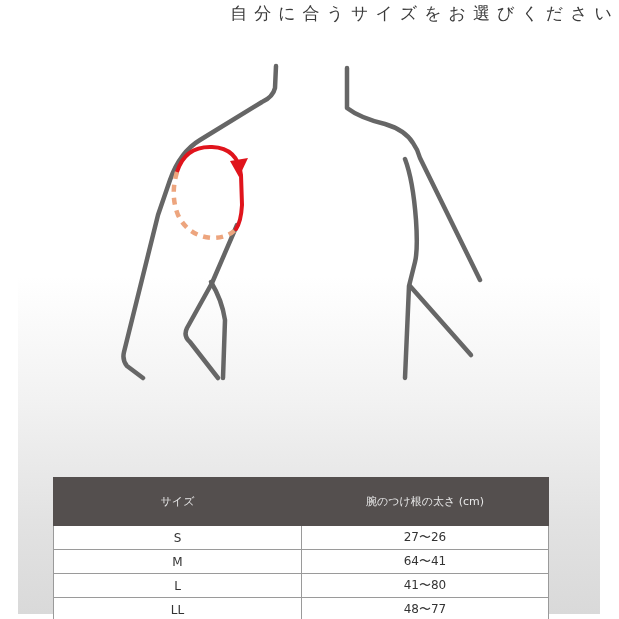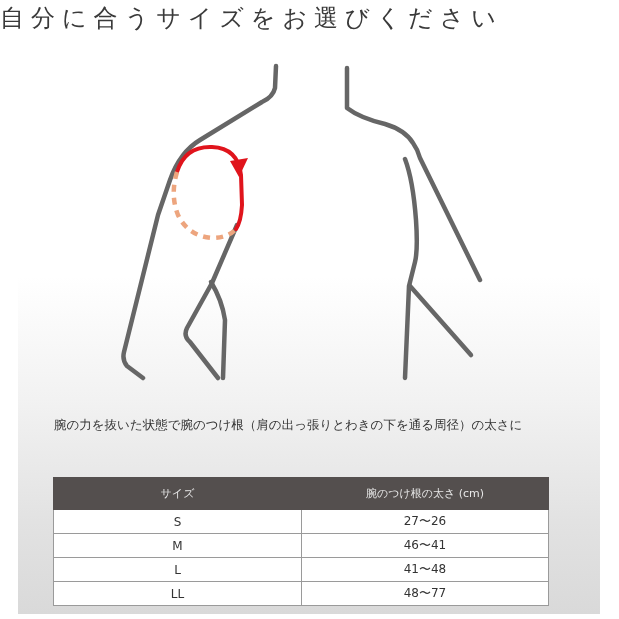--- a/index.html
+++ b/index.html
@@ -5,37 +5,37 @@
     html, body { margin: 0; padding: 0; }
     body {
       width: 619px; height: 619px; background: #ffffff; position: relative; overflow: hidden;
       font-family: "DejaVu Sans", "Liberation Sans", sans-serif; color: #333;
     }
     .panel {
       position: absolute; left: 18px; top: 0; width: 582px; height: 614px;
       background: linear-gradient(to bottom, #ffffff 0%, #ffffff 45%, #f2f2f2 65%, #e2e2e2 85%, #d9d9d9 100%);
     }
     .title {
-      position: absolute; left: 0; top: 2px; width: 619px; text-align: left;
-      font-size: 24px; letter-spacing: 7px; color: #3a3a3a; font-weight: normal;
+      position: absolute; left: 0; top: 2px; width: 619px; text-align: right;
+      font-size: 17px; letter-spacing: 7px; color: #3a3a3a; font-weight: normal;
     }
     .illustration { position: absolute; left: 0; top: 60px; width: 619px; height: 330px; }
     .desc {
       position: absolute; left: 54px; top: 414px; width: 520px;
       font-size: 12.5px; line-height: 22px; color: #333;
     }
     .desc p { margin: 0; white-space: nowrap; }
     table.size-table {
       position: absolute; left: 53px; top: 477px; width: 496px;
       border-collapse: collapse; font-size: 12px; color: #333;
       background: #fff;
     }
     .size-table th {
       background: #544f4e; color: #e8e8e8; font-weight: normal; font-size: 11px;
-      height: 15px; padding: 8px; border: 1px solid #544f4e;
+      height: 15px; padding: 16px; border: 1px solid #544f4e;
     }
     .size-table td {
       height: 23px; padding: 0; text-align: center; border: 1px solid #9a9a9a;
       border-top: 1px solid #c4c4c4;
     }
     .size-table td.col-size { width: 247px; }
   </style>
 </head>
 <body>
 
@@ -59,41 +59,40 @@
   </g>
 
   <g>
     <path d="M177 172 Q185 146 212 147 Q238 148 241 175 L242 205 Q241 222 236 229" fill="none" stroke="#e0141c" stroke-width="4" stroke-linecap="round"></path>
     <polygon points="230,161 248,158 239,177" fill="#e0141c"></polygon>
     <path d="M177 172 Q170 195 178 215 Q188 236 212 238 Q228 238 236 229" fill="none" stroke="#eda57e" stroke-width="4.5" stroke-dasharray="7,6"></path>
   </g>
 </svg>
 
 <div class="desc">
-  <p>腕の力を抜いた状態で腕のつけ根（肩の出っ張りとわきの下を通る周径）の太さに</p>
 </div>
 
 <table class="size-table">
   <thead>
     <tr>
       <th>サイズ</th>
       <th>腕のつけ根の太さ (cm)</th>
     </tr>
   </thead>
   <tbody>
     <tr>
       <td class="col-size">S</td>
       <td>27〜26</td>
     </tr>
     <tr>
       <td class="col-size">M</td>
-      <td>46〜41</td>
+      <td>64〜41</td>
     </tr>
     <tr>
       <td class="col-size">L</td>
-      <td>41〜48</td>
+      <td>41〜80</td>
     </tr>
     <tr>
       <td class="col-size">LL</td>
       <td>48〜77</td>
     </tr>
   </tbody>
 </table>
 
 </body></html>

